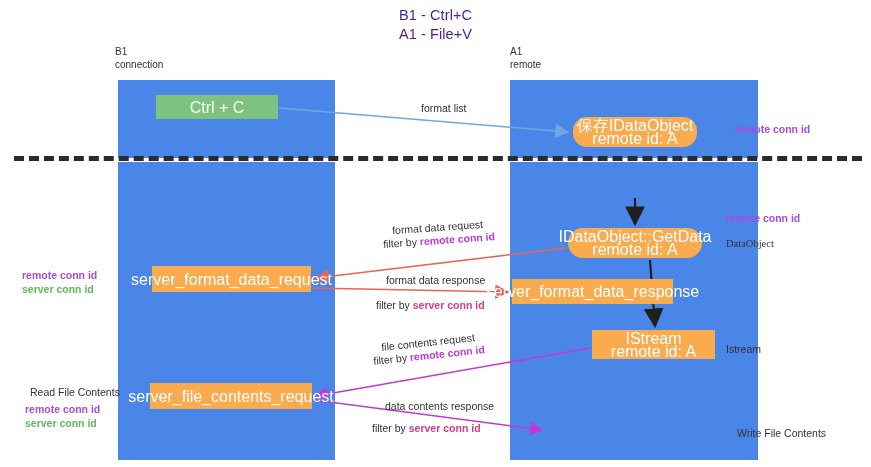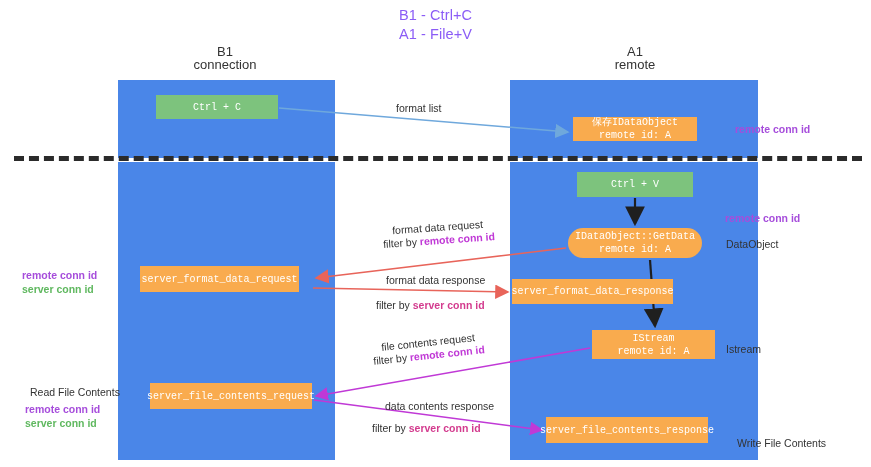--- a/index.html
+++ b/index.html
@@ -19,30 +19,29 @@
   }
 
   
   .title {
     position: absolute;
     top: 6px;
     left: 0;
     width: 871px;
     text-align: center;
     font-size: 14.5px;
-    color: #8b5cf6;
+    color: #4c1d95;
     line-height: 19px;
     letter-spacing: .1px;
   }
 
   
   .col-head {
     position: absolute;
-    text-align: center;
-    font-size: 13px;
+    font-size: 10px;
     color: #333333;
     line-height: 13px;
     white-space: pre-line;
   }
   #head-b1 { left: 115px; top: 45px; width: 220px; }
   #head-a1 { left: 510px; top: 45px; width: 250px; }
 
   
   .lane {
     position: absolute;
@@ -65,75 +64,74 @@
 
   
   .node {
     position: absolute;
     box-sizing: border-box;
     display: flex;
     flex-direction: column;
     align-items: center;
     justify-content: center;
     color: #ffffff;
-    font-size: 10px;
+    font-size: 16px;
     line-height: 13px;
     text-align: left;
     padding: 2px 4px;
-    font-family: Liberation Mono, monospace;
   }
   .node.orange { background: #f9ab4e; }
   .node.green  { background: #7dc37d; }
   .node .l1, .node .l2 { display: block; white-space: nowrap; }
 
   #n-ctrlc   { left: 156px; top: 95px;  width: 122px; height: 24px; }
-  #n-idataobj{ left: 573px; top: 117px; width: 124px; height: 24px; }
+  #n-idataobj{ left: 573px; top: 117px; width: 124px; height: 30px; border-radius: 14px; }
   #n-ctrlv   { left: 577px; top: 172px; width: 116px; height: 25px; }
   #n-getdata { left: 568px; top: 228px; width: 134px; height: 30px; border-radius: 15px; }
-  #n-sfdreq  { left: 140px; top: 266px; width: 159px; height: 26px; }
+  #n-sfdreq  { left: 152px; top: 266px; width: 159px; height: 26px; }
   #n-sfdresp { left: 512px; top: 279px; width: 161px; height: 25px; }
   #n-istream { left: 592px; top: 330px; width: 123px; height: 29px; }
   #n-sfcreq  { left: 150px; top: 383px; width: 162px; height: 26px; }
   #n-sfcresp { left: 546px; top: 417px; width: 162px; height: 26px; }
 
   
   .side-note {
     position: absolute;
     font-size: 10.5px;
     line-height: 14px;
     white-space: pre-line;
   }
   .side-note.purple { color: #a64ddb; font-weight: bold; }
   .side-note.green  { color: #5fb85f; font-weight: bold; }
   .side-note.plain  { color: #333333; }
 
   #note-rc-1 { left: 735px; top: 122px; }
   #note-rc-2 { left: 725px; top: 211px; }
-  #note-dataobject { left: 726px; top: 237px; }
+  #note-dataobject { left: 726px; top: 237px; font-family: Liberation Serif, serif; }
   #note-istream-lbl { left: 726px; top: 342px; }
-  #note-write-file { left: 737px; top: 436px; }
+  #note-write-file { left: 737px; top: 426px; }
 
   #note-left-1-a { left: 22px;  top: 268px; }
   #note-left-1-b { left: 22px;  top: 282px; }
   #note-read-file { left: 30px; top: 385px; }
   #note-left-2-a { left: 25px;  top: 402px; }
   #note-left-2-b { left: 25px;  top: 416px; }
 
   
   .edge-label {
     position: absolute;
     font-size: 10.5px;
     line-height: 14px;
     color: #333333;
     white-space: nowrap;
   }
   .edge-label .purple { color: #c039d6; font-weight: bold; }
   .edge-label .rose   { color: #d33b8e; font-weight: bold; }
 
-  #el-formatlist  { left: 396px; top: 101px; }
+  #el-formatlist  { left: 421px; top: 101px; }
   #el-fdreq-1     { left: 392px; top: 220px; transform: rotate(-4deg); }
   #el-fdreq-2     { left: 383px; top: 233px; transform: rotate(-4deg); }
   #el-fdresp-1    { left: 386px; top: 273px; }
   #el-fdresp-2    { left: 376px; top: 298px; }
   #el-fcreq-1     { left: 381px; top: 335px; transform: rotate(-6deg); }
   #el-fcreq-2     { left: 373px; top: 348px; transform: rotate(-6deg); }
   #el-fcresp-1    { left: 385px; top: 399px; }
   #el-fcresp-2    { left: 372px; top: 421px; }
 
   svg#wires {
@@ -198,23 +196,20 @@
 
   <div class="node green" id="n-ctrlc">
     <span class="l1">Ctrl + C</span>
   </div>
 
   <div class="node orange" id="n-idataobj">
     <span class="l1">保存IDataObject</span>
     <span class="l2">remote id: A</span>
   </div>
 
-  <div class="node green" id="n-ctrlv">
-    <span class="l1">Ctrl + V</span>
-  </div>
 
   <div class="node orange" id="n-getdata">
     <span class="l1">IDataObject::GetData</span>
     <span class="l2">remote id: A</span>
   </div>
 
   <div class="node orange" id="n-sfdreq">
     <span class="l1">server_format_data_request</span>
   </div>
 
@@ -224,23 +219,20 @@
 
   <div class="node orange" id="n-istream">
     <span class="l1">IStream</span>
     <span class="l2">remote id: A</span>
   </div>
 
   <div class="node orange" id="n-sfcreq">
     <span class="l1">server_file_contents_request</span>
   </div>
 
-  <div class="node orange" id="n-sfcresp">
-    <span class="l1">server_file_contents_response</span>
-  </div>
 
   <div class="edge-label" id="el-formatlist">format list</div>
 
   <div class="edge-label" id="el-fdreq-1">format data request</div>
   <div class="edge-label" id="el-fdreq-2">
     <span>filter by </span><span class="purple">remote conn id</span>
   </div>
 
   <div class="edge-label" id="el-fdresp-1">format data response</div>
   <div class="edge-label" id="el-fdresp-2">

